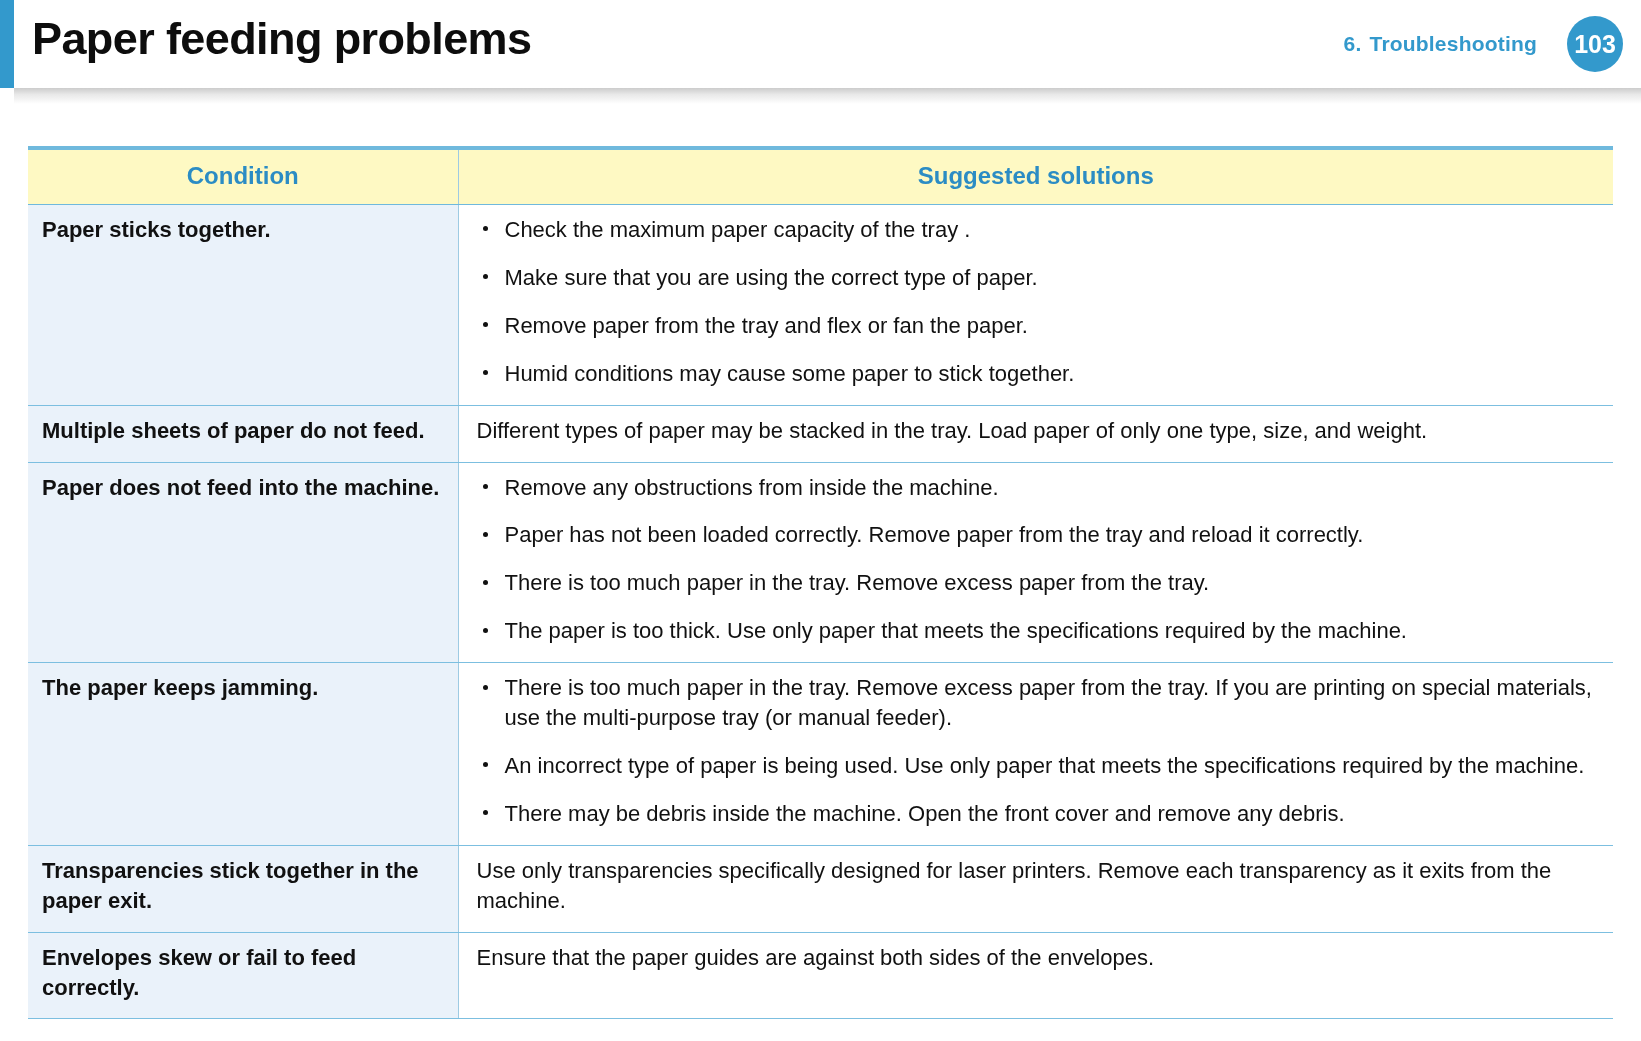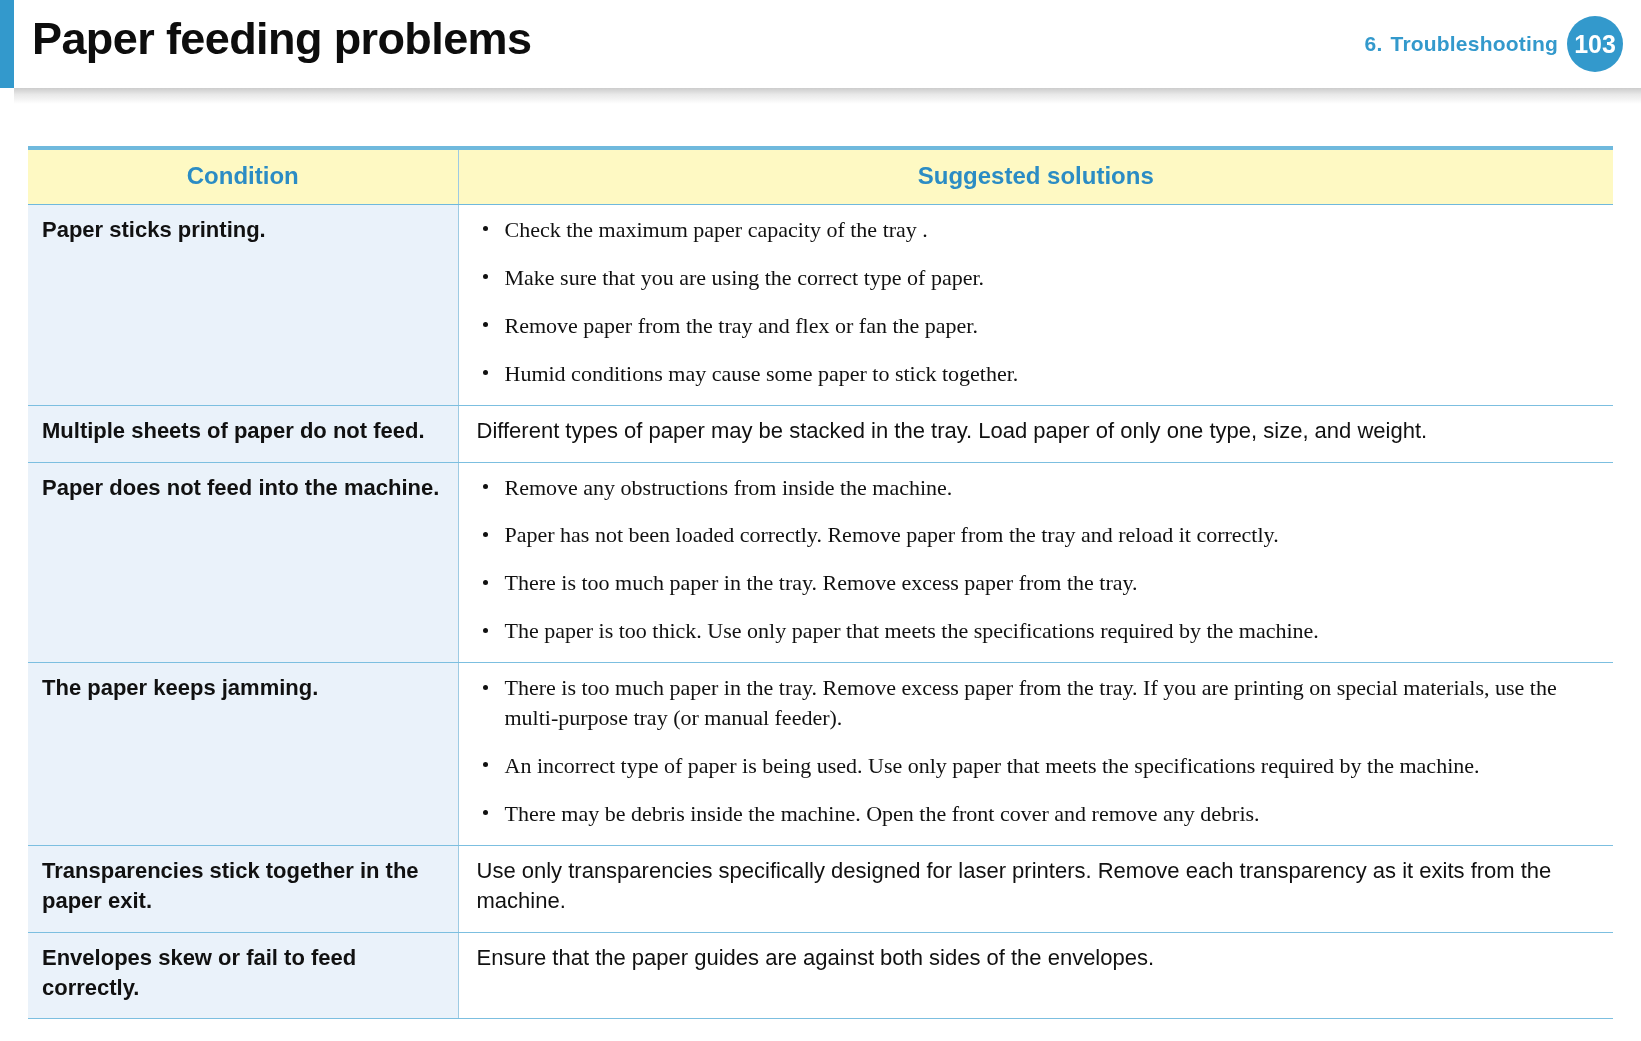--- a/index.html
+++ b/index.html
@@ -39,21 +39,21 @@
     line-height: 1;
     white-space: nowrap;
   }
   .header-right {
     position: absolute;
     right: 18px;
     top: 0;
     height: 88px;
     display: flex;
     align-items: center;
-    gap: 9px;
+    gap: 30px;
   }
   .section-label {
     font-size: 21px;
     font-weight: bold;
     color: #3399cc;
     letter-spacing: 0.2px;
     white-space: nowrap;
   }
   .section-num {
     margin-right: 8px;
@@ -130,21 +130,20 @@
   }
   ul.sol-list {
     list-style: none;
     margin: 0;
     padding: 0;
   }
   ul.sol-list li {
     position: relative;
     padding-left: 28px;
     margin-bottom: 18px;
-    font-family: Liberation Serif, serif;
   }
   ul.sol-list li:last-child {
     margin-bottom: 0;
   }
   ul.sol-list li .bullet-dot {
     position: absolute;
     left: 6px;
     top: 0.52em;
     width: 5px;
     height: 5px;
@@ -174,21 +173,21 @@
       <col class="c2">
     </colgroup>
     <thead>
       <tr>
         <th class="col-cond">Condition</th>
         <th>Suggested solutions</th>
       </tr>
     </thead>
     <tbody id="tbody">
         <tr>
-          <td class="cond">Paper sticks printing.</td>
+          <td class="cond">Paper sticks together.</td>
           <td class="sol">
             <ul class="sol-list">
               <li><span class="bullet-dot"></span><span>Check the maximum paper capacity of the tray .</span></li>
               <li><span class="bullet-dot"></span><span>Make sure that you are using the correct type of paper.</span></li>
               <li><span class="bullet-dot"></span><span>Remove paper from the tray and flex or fan the paper.</span></li>
               <li><span class="bullet-dot"></span><span>Humid conditions may cause some paper to stick together.</span></li>
             </ul>
           </td>
         </tr>
         <tr>

